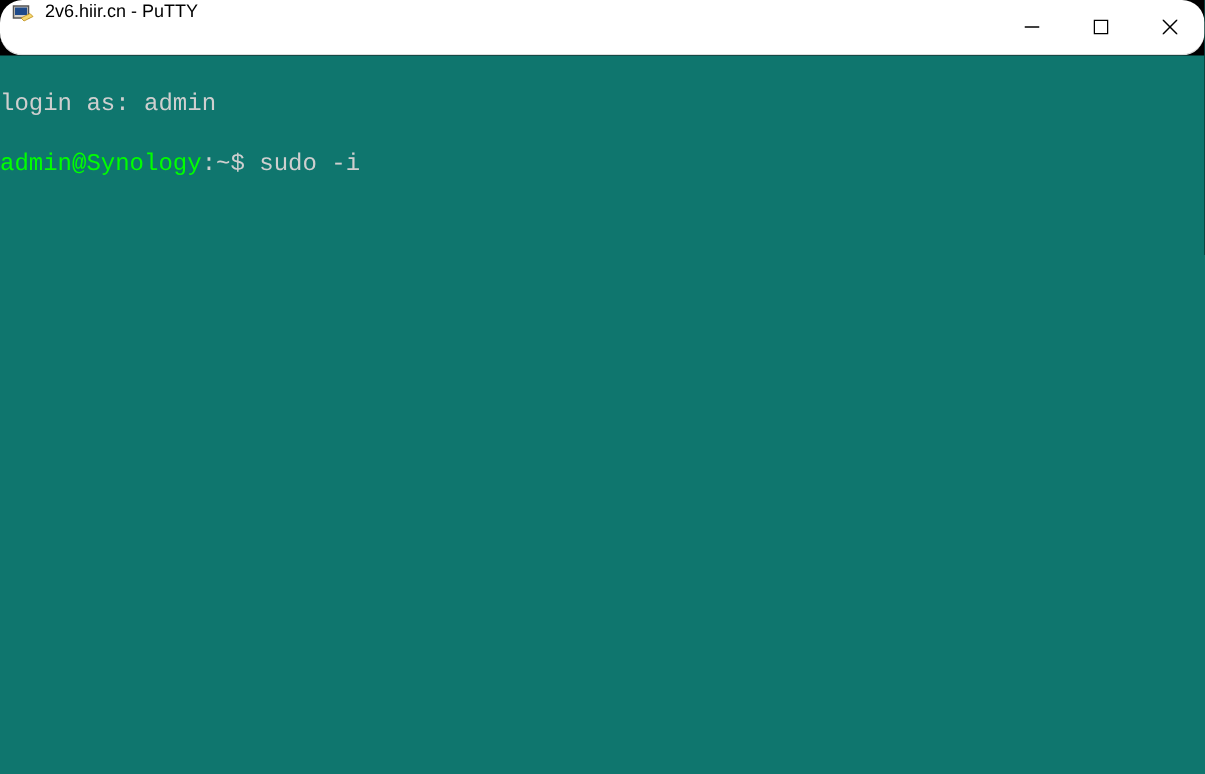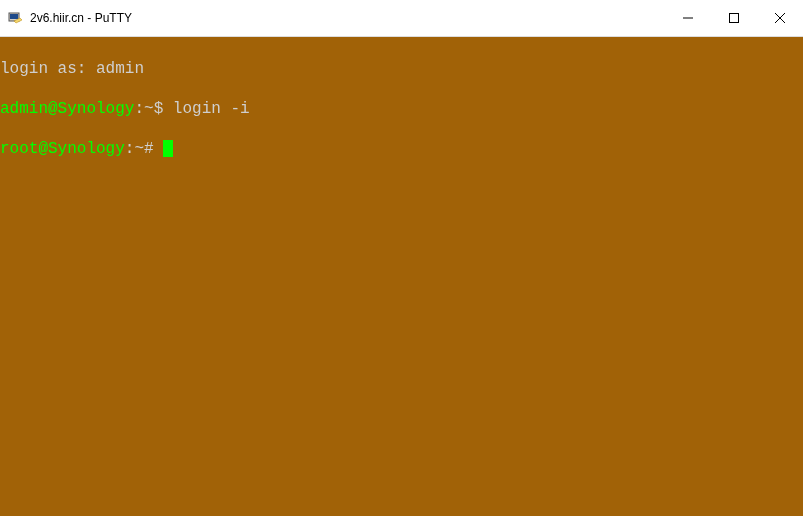--- a/index.html
+++ b/index.html
@@ -7,23 +7,24 @@
       width: 803px;
       height: 516px;
       font-family: "Segoe UI", Tahoma, sans-serif;
       background: #000;
       overflow: hidden;
     }
     .titlebar {
       height: 37px;
       background: #fff;
       display: flex;
-      align-items: center;
+      align-items: flex-start;
       padding-left: 6px;
       border-bottom: 1px solid #ddd;
+      border-radius: 15px;
     }
     .titlebar-icon {
       width: 18px;
       height: 18px;
       margin-right: 6px;
       display: flex;
       align-items: center;
       justify-content: center;
     }
     .titlebar-title {
@@ -40,21 +41,21 @@
       height: 100%;
       display: flex;
       align-items: center;
       justify-content: center;
       background: transparent;
       border: none;
       cursor: pointer;
     }
     .win-btn svg { stroke: #000; }
     .terminal {
-      background: #a16207;
+      background: #0f766e;
       color: #cfcfcf;
       font-family: "Consolas", "Courier New", monospace;
       font-size: 16px;
       line-height: 20px;
       padding: 2px 0 0 0;
       height: calc(100% - 37px);
       white-space: pre;
     }
     .line { display: block; }
     .green { color: #00ff00; margin-top: 24px; }
@@ -95,15 +96,14 @@
       <svg width="10" height="10" viewBox="0 0 10 10">
           <line x1="0" y1="0" x2="10" y2="10" stroke-width="1"></line>
           <line x1="10" y1="0" x2="0" y2="10" stroke-width="1"></line>
         </svg>
     </button>
   </div>
 </div>
 
 <div class="terminal">
 <span class="line"><span class="gray">login as: </span><span class="gray">admin</span></span>
-<span class="line"><span class="green">admin@Synology</span><span class="gray">:~$ </span><span class="gray">login -i</span></span>
-<span class="line"><span class="green">root@Synology</span><span class="gray">:~# </span><span class="cursor"></span></span>
+<span class="line"><span class="green">admin@Synology</span><span class="gray">:~$ </span><span class="gray">sudo -i</span></span>
 </div>
 
 </body></html>

